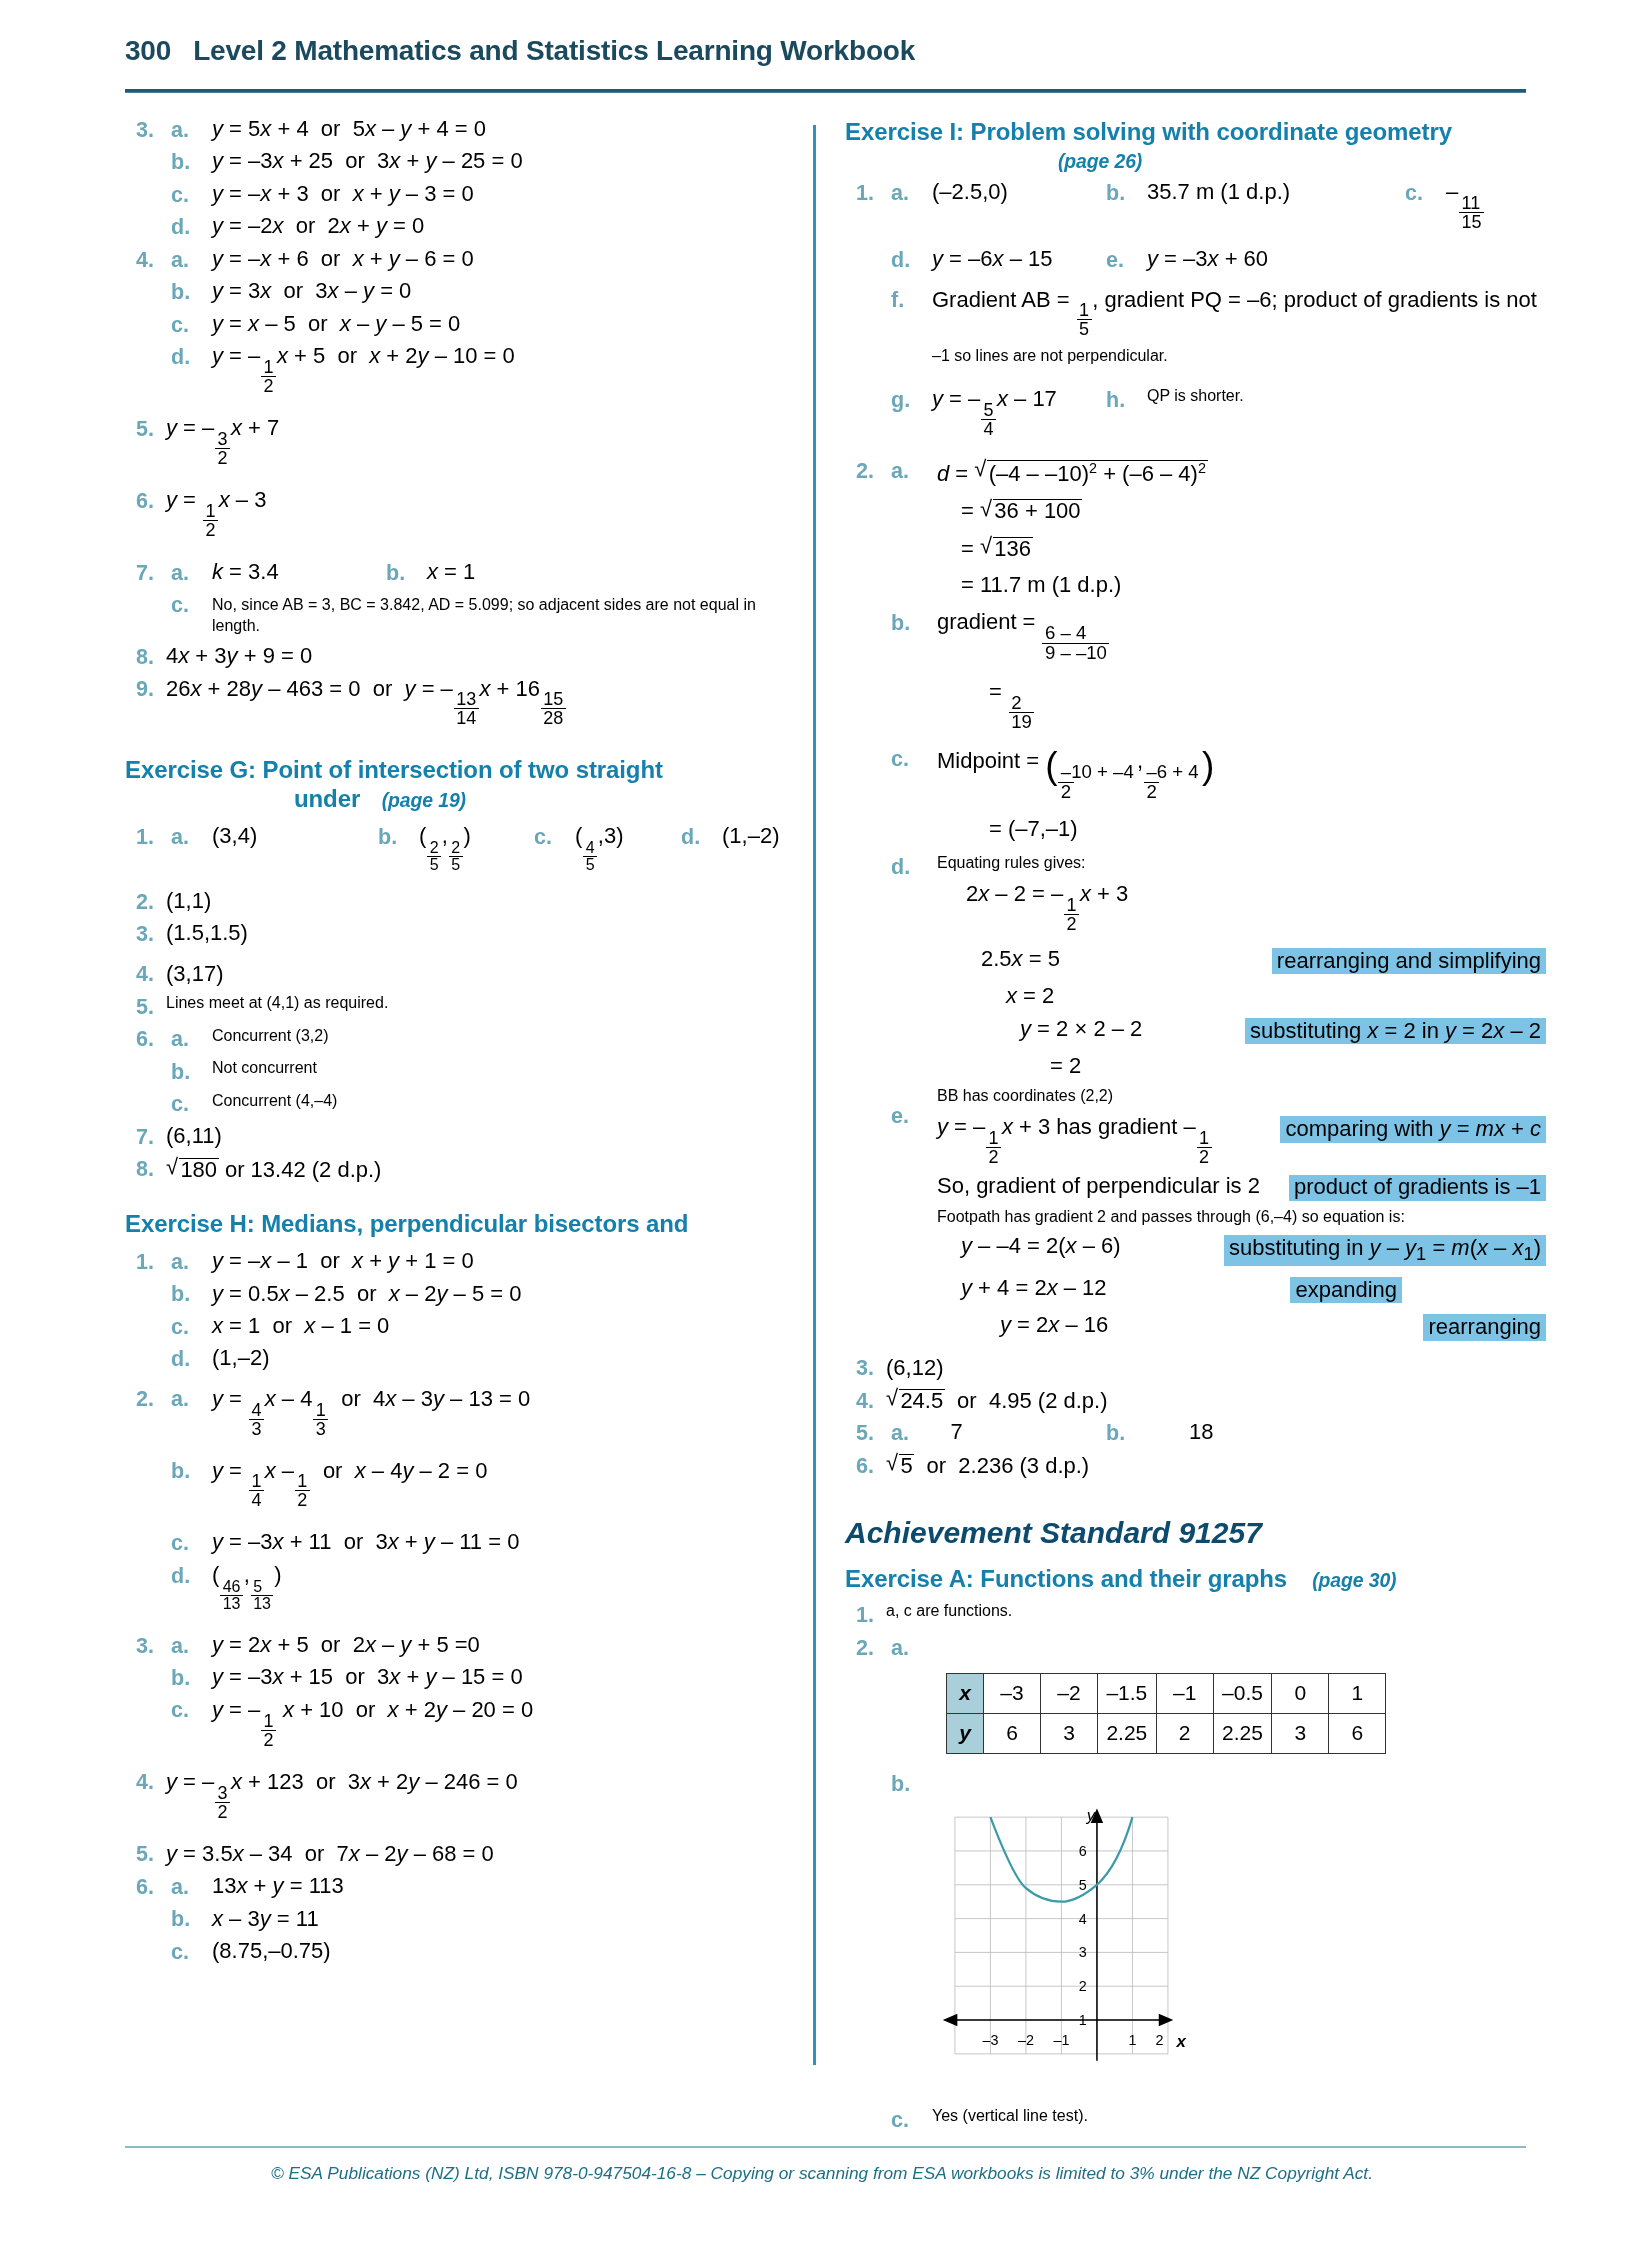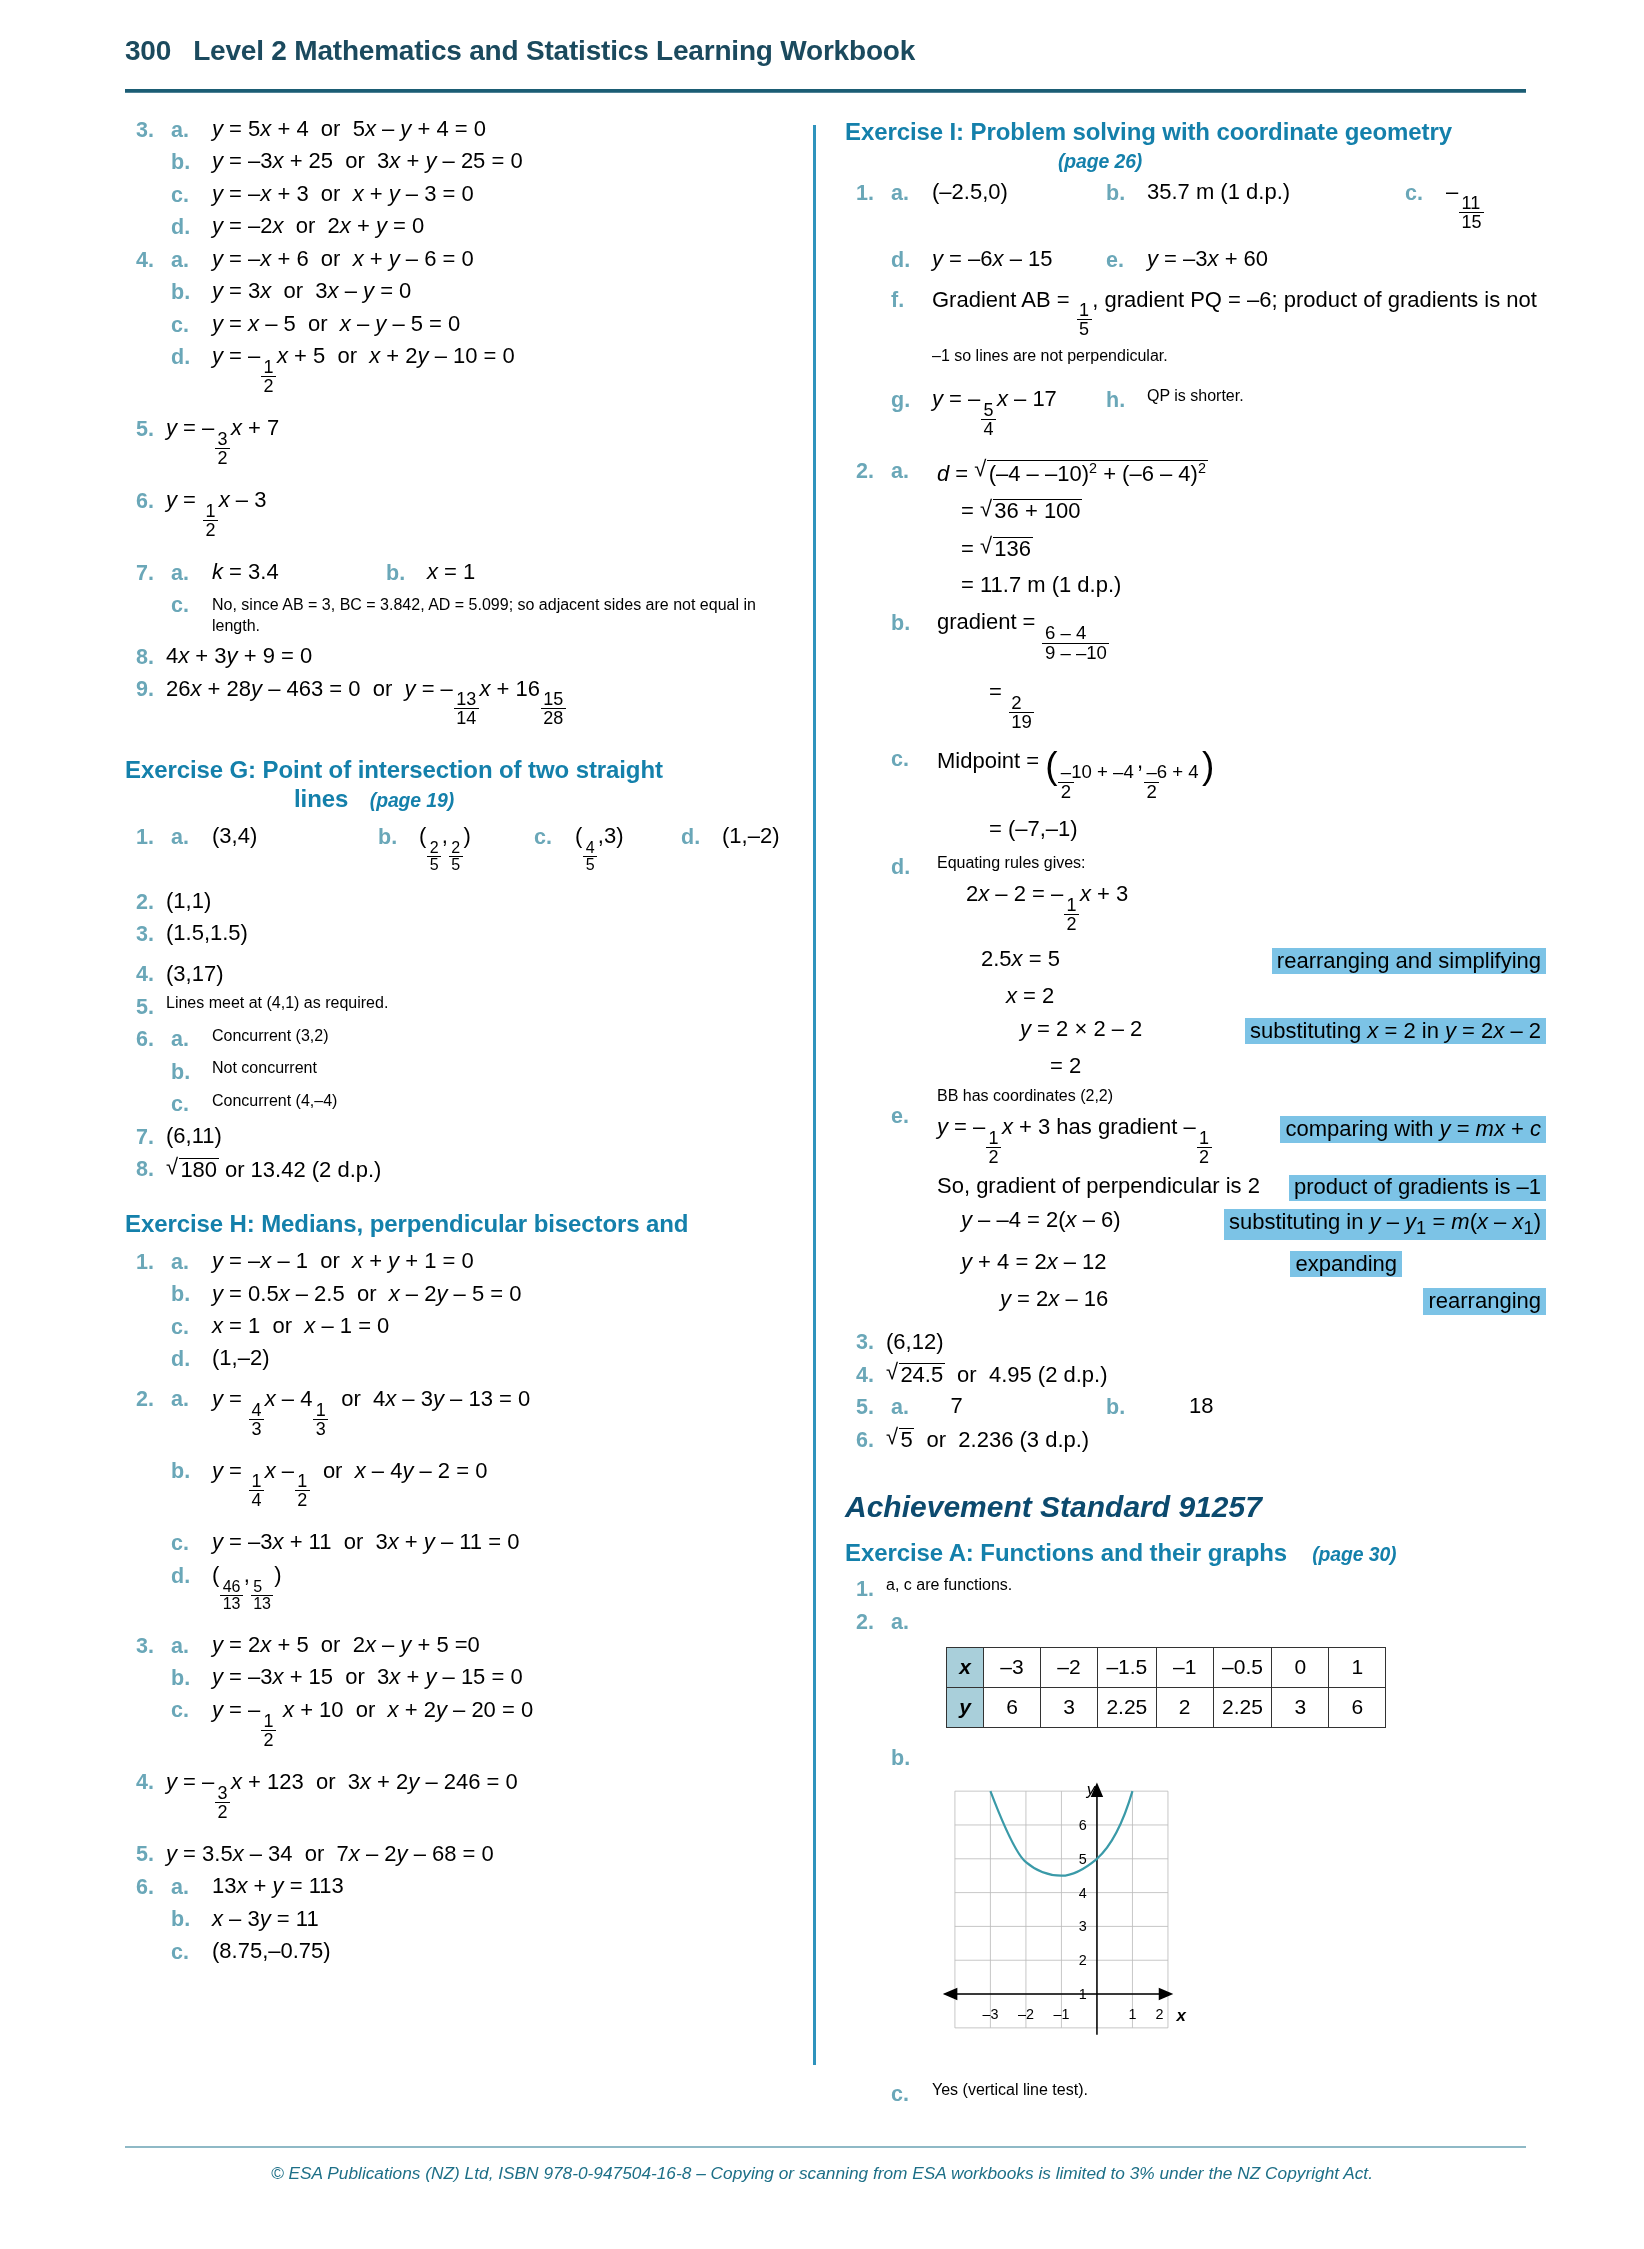--- a/index.html
+++ b/index.html
@@ -219,21 +219,21 @@
             <span class="t">13</span>
             <span class="b">14</span>
           </span><i>x</i> + 16<span class="fr">
             <span class="t">15</span>
             <span class="b">28</span>
           </span></span>
     </div>
 
     <div class="ex-head center-2nd">
       <span>Exercise G: Point of intersection of two straight</span>
-      <span class="l2"><span>lines</span>
+      <span class="l2"><span>under</span>
       <span class="pageref" style="padding-left:15px">(page 19)</span></span>
     </div>
 
     <div class="row r2">
       <span class="num">1.</span>
       <span class="lt">a.</span>
       <span class="mathline" style="flex:0 0 161px">(3,4)</span>
       <span class="lt">b.</span>
       <span class="mathline" style="flex:0 0 110px">(<span class="fr sm">
             <span class="t">2</span>
@@ -534,20 +534,21 @@
               </span><i>x</i> + 3 has gradient –<span class="fr">
                 <span class="t">1</span>
                 <span class="b">2</span>
               </span></span>
           <span class="wnote"><span class="hl">comparing with <i>y</i> = <i>mx</i> + <i>c</i></span></span>
         </div>
         <div class="wrow" style="margin-bottom:8.4px">
           <span class="wmath">So, gradient of perpendicular is 2</span>
           <span class="wnote"><span class="hl">product of gradients is –1</span></span>
         </div>
+        <div class="txt" style="margin-bottom:10px">Footpath has gradient 2 and passes through (6,–4) so equation is:</div>
         <div class="wrow">
           <span class="wmath" style="padding-left:24px"><i>y</i> – –4 = 2(<i>x</i> – 6)</span>
           <span class="wnote"><span class="hl">substituting in <i>y</i> – <i>y</i><sub>1</sub> = <i>m</i>(<i>x</i> – <i>x</i><sub>1</sub>)</span></span>
         </div>
         <div class="wrow">
           <span class="wmath" style="padding-left:24px"><i>y</i> + 4 = 2<i>x</i> – 12</span>
           <span class="wnote" style="margin-right:144px"><span class="hl">expanding</span></span>
         </div>
         <div class="wrow">
           <span class="wmath" style="padding-left:63px"><i>y</i> = 2<i>x</i> – 16</span>

